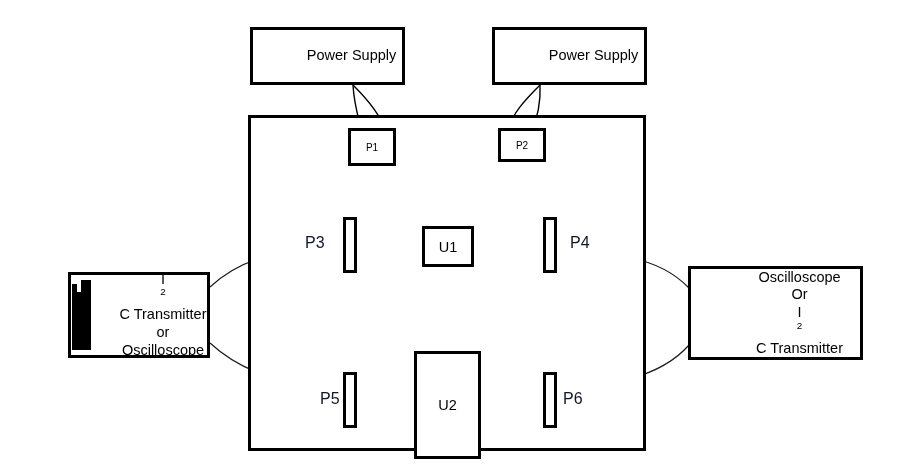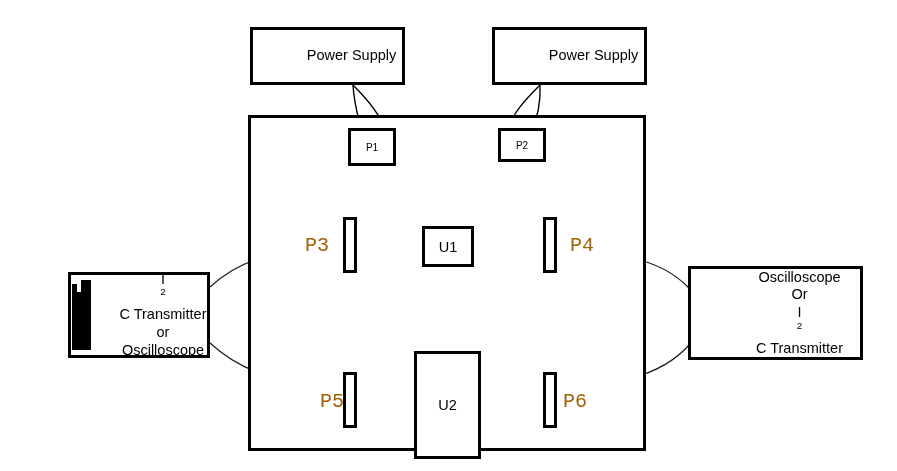--- a/index.html
+++ b/index.html
@@ -64,24 +64,23 @@
     position: absolute;
     z-index: 4;
     box-sizing: border-box;
     background: #ffffff;
     border: 3px solid #000000;
   }
 
   .barlabel {
     position: absolute;
     z-index: 4;
-    font-size: 20px;
+    font-size: 16px;
     white-space: nowrap;
-    color: #a16207;
-    font-family: Liberation Mono, monospace;
+    color: #0f172a;
   }
 
   .chip {
     position: absolute;
     z-index: 4;
     box-sizing: border-box;
     background: #ffffff;
     border: 3px solid #000000;
     display: flex;
     align-items: center;

